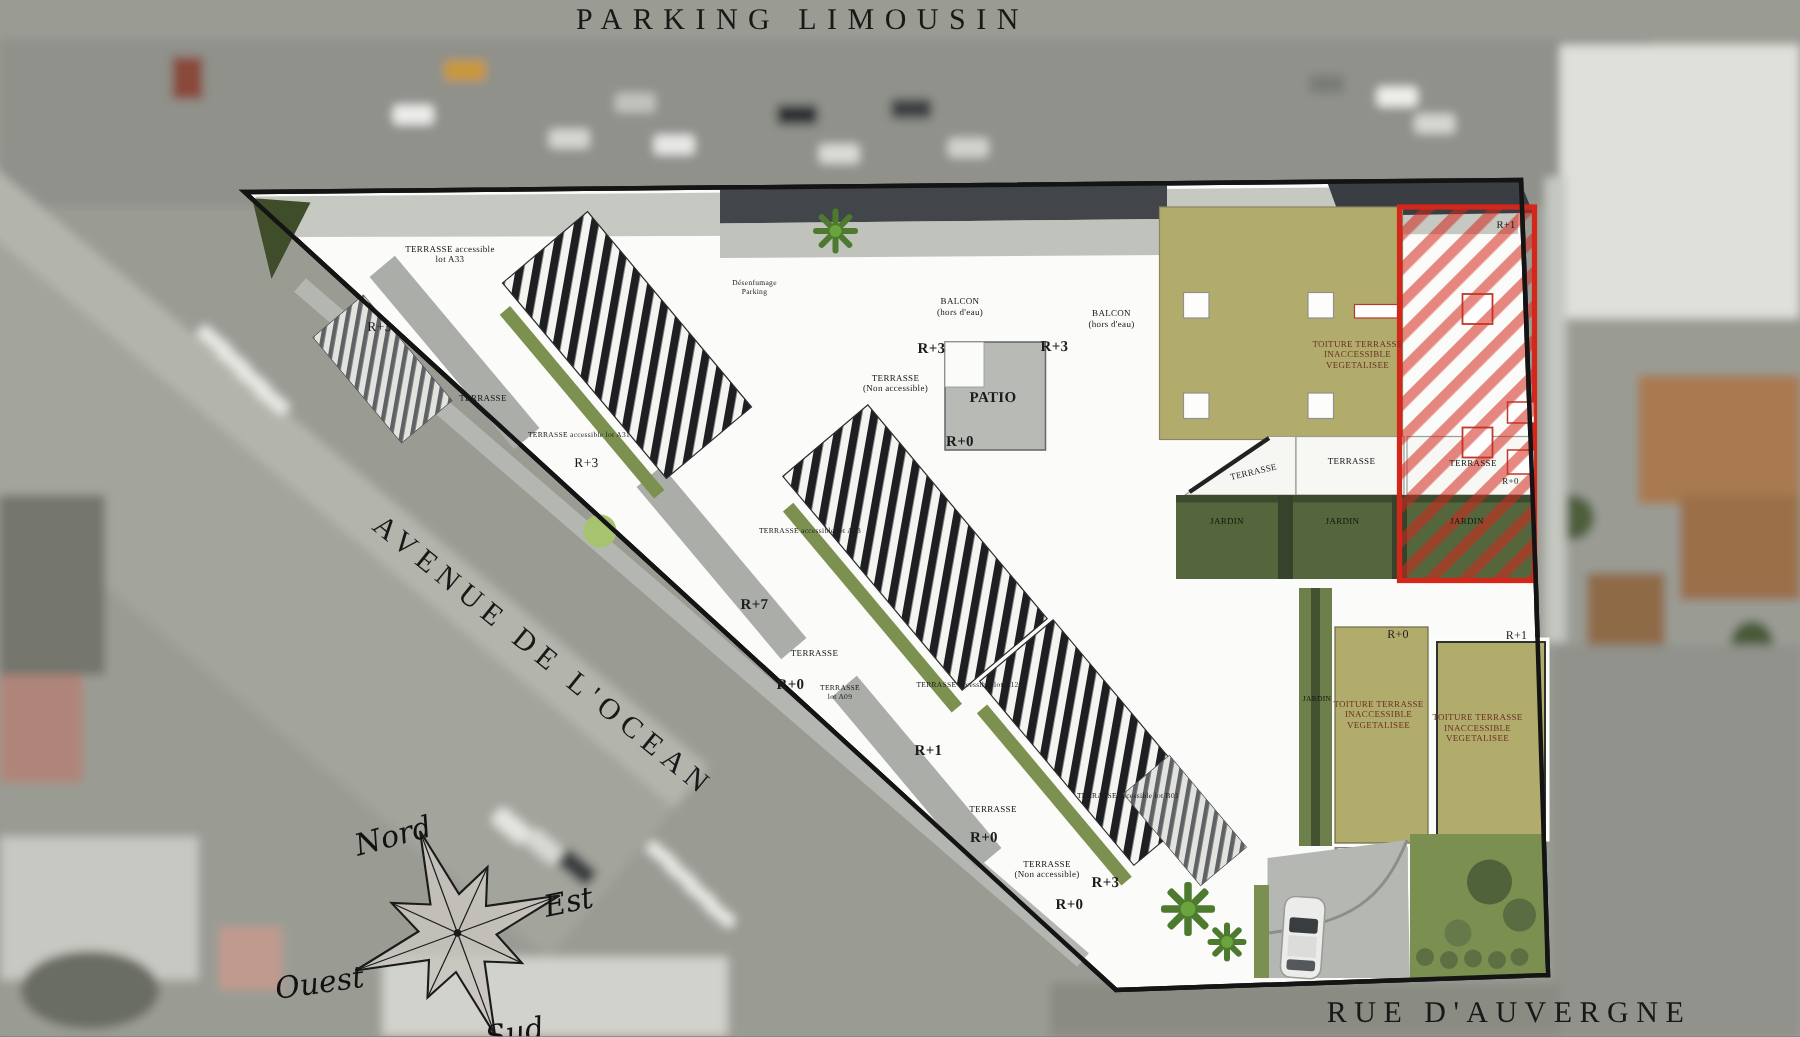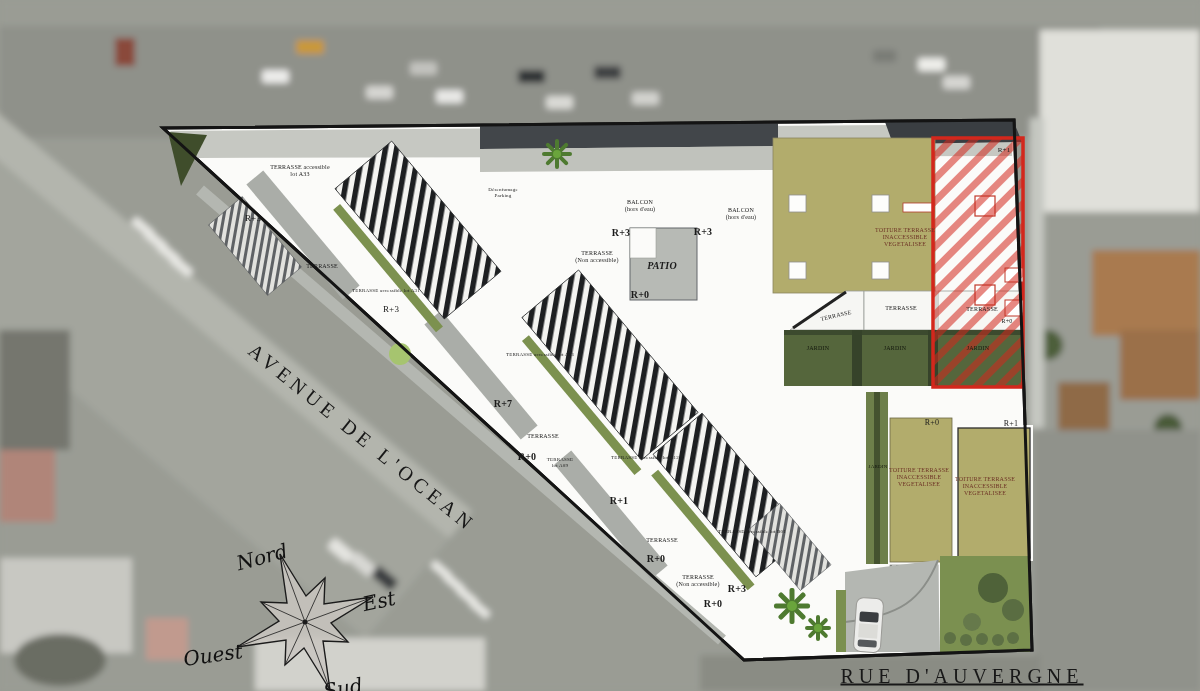--- a/index.html
+++ b/index.html
@@ -235,22 +235,23 @@
       <line x1="305" y1="622" x2="237" y2="647"></line>
       <line x1="305" y1="622" x2="325" y2="578"></line>
       <line x1="305" y1="622" x2="348" y2="642"></line>
       <line x1="305" y1="622" x2="285" y2="665"></line>
       <line x1="305" y1="622" x2="261" y2="602"></line>
     </g>
     <circle cx="305" cy="622" r="2.5" fill="#1b1b1b"></circle>
   </g>
 </svg>
 
+<div class="street" style="left:535px;top:14px;">PARKING LIMOUSIN</div>
 <div class="street" style="left:362px;top:438px;transform:translate(-50%,-50%) rotate(39deg);letter-spacing:5px;">AVENUE DE L'OCEAN</div>
-<div class="street" style="left:962px;top:676px;letter-spacing:5px;text-decoration:underline;">RUE D'AUVERGNE</div>
+<div class="street" style="left:1006px;top:676px;letter-spacing:5px;">RUE D'AUVERGNE</div>
 
 <div class="compass-lbl" style="left:262px;top:557px;transform:translate(-50%,-50%) rotate(-15deg);">Nord</div>
 <div class="compass-lbl" style="left:379px;top:601px;transform:translate(-50%,-50%) rotate(-12deg);">Est</div>
 <div class="compass-lbl" style="left:213px;top:655px;transform:translate(-50%,-50%) rotate(-8deg);">Ouest</div>
 <div class="compass-lbl" style="left:343px;top:688px;transform:translate(-50%,-50%) rotate(-10deg);">Sud</div>
 
 <div class="lbl s6" style="left:300px;top:171px;">TERRASSE accessible
 lot A33</div>
 <div class="lbl s9" style="left:253px;top:218px;">R+3</div>
 <div class="lbl s6" style="left:322px;top:267px;">TERRASSE</div>
@@ -259,21 +260,21 @@
 <div class="lbl s5" style="left:503px;top:193px;">Désenfumage
 Parking</div>
 <div class="lbl s6" style="left:640px;top:206px;">BALCON
 (hors d'eau)</div>
 <div class="lbl s6" style="left:741px;top:214px;">BALCON
 (hors d'eau)</div>
 <div class="lbl s10" style="left:621px;top:233px;">R+3</div>
 <div class="lbl s10" style="left:703px;top:232px;">R+3</div>
 <div class="lbl s6" style="left:597px;top:257px;">TERRASSE
 (Non accessible)</div>
-<div class="lbl s10" style="left:662px;top:266px;font-style:italic;">PATIO</div>
+<div class="lbl s10" style="left:662px;top:266px;">PATIO</div>
 <div class="lbl s10" style="left:640px;top:295px;">R+0</div>
 <div class="lbl s5" style="left:540px;top:355px;">TERRASSE accessible lot A23</div>
 <div class="lbl s10" style="left:503px;top:404px;">R+7</div>
 <div class="lbl s6" style="left:543px;top:437px;">TERRASSE</div>
 <div class="lbl s10" style="left:527px;top:457px;">R+0</div>
 <div class="lbl s5" style="left:560px;top:463px;">TERRASSE
 lot A09</div>
 <div class="lbl s5" style="left:645px;top:458px;">TERRASSE accessible lot A12</div>
 <div class="lbl s10" style="left:619px;top:501px;">R+1</div>
 <div class="lbl s5" style="left:752px;top:532px;">TERRASSE accessible lot B01</div>

